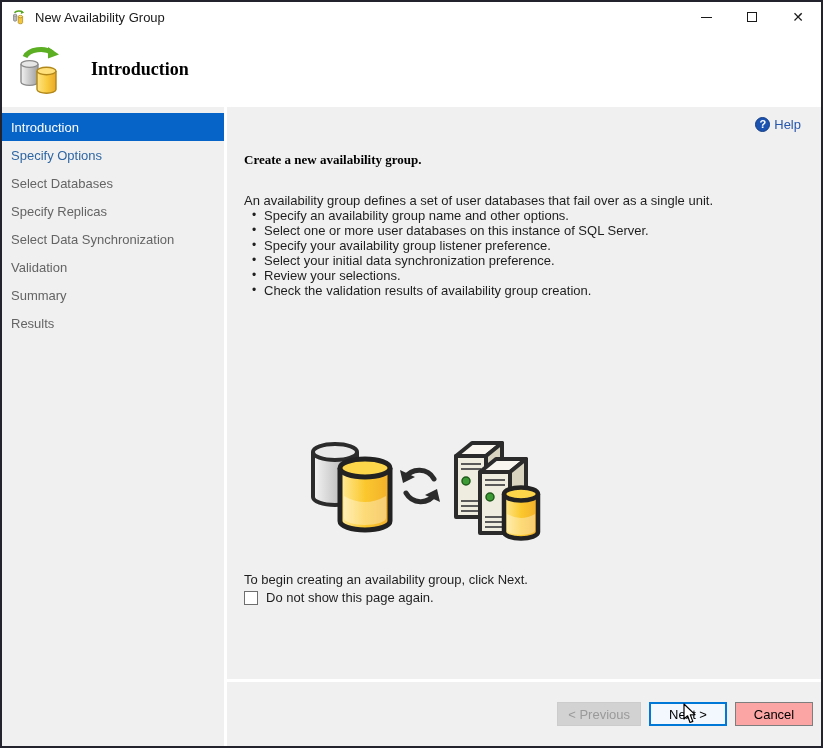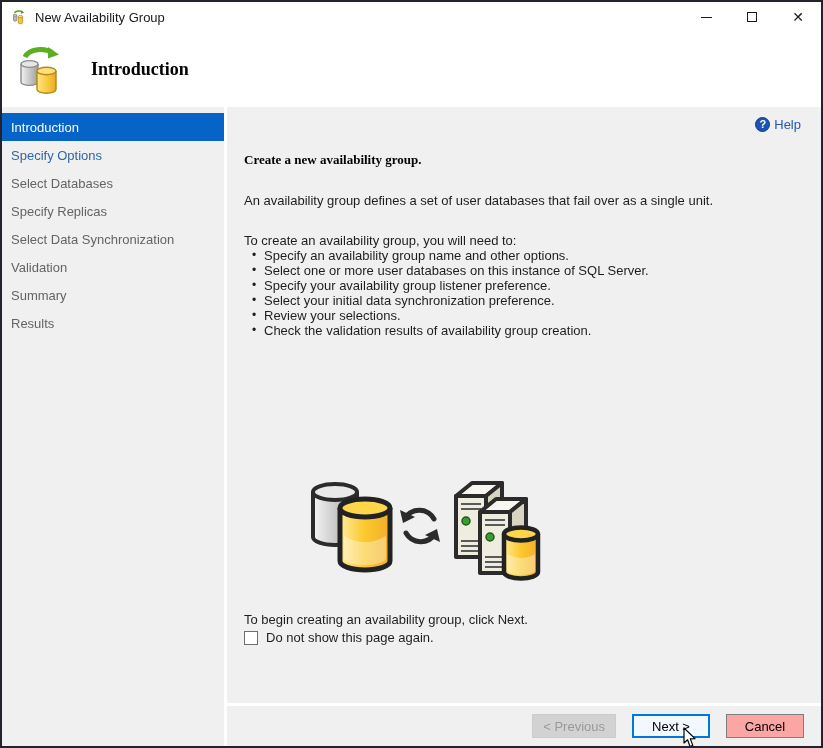--- a/index.html
+++ b/index.html
@@ -54,22 +54,22 @@
   ul.steps-list li::before { content:"•"; position:absolute; left:2px; font-size:12px; }
 
   .illustration { margin-top:128px; margin-left:56px; }
 
   .next-hint { margin-top:20px; font-size:13px; color:#1e1e1e; }
   .chk-row { margin-top:3px; display:flex; align-items:center; gap:8px; cursor:default; }
   .chk-box { width:14px; height:14px; background:#ffffff; border:1px solid #6e6e6e; flex-shrink:0; }
   .chk-label { font-size:13px; color:#1e1e1e; }
 
   
-  .footer { height:40px; background:#f0f0f0; display:flex; align-items:center; justify-content:flex-end;
-            gap:16px; padding-right:17px; position:relative; flex-shrink:0; }
+  .footer { height:64px; background:#f0f0f0; display:flex; align-items:center; justify-content:flex-end;
+            gap:8px; padding-right:8px; position:relative; flex-shrink:0; }
   .btn { min-width:78px; height:24px; font-size:13px; font-family:"Liberation Sans", sans-serif;
          display:flex; align-items:center; justify-content:center; padding:0 10px; cursor:default; }
   .btn-prev { background:#d2d2d2; border:1px solid #cccccc; color:#9a9a9a; }
   .btn-next { background:#f2f8fe; border:2px solid #0078d7; color:#000; }
   .btn-cancel { background:#fca5a5; border:1px solid #7e7e7e; color:#000; }
   .cursor { position:absolute; left:455px; top:21px; pointer-events:none; }
 </style>
 </head>
 <body>
 
@@ -143,21 +143,20 @@
           <span class="help-link">
             <span class="help-badge">?</span>
             <span class="help-text">Help</span>
           </span>
         </div>
 
         <div class="heading">Create a new availability group.</div>
 
         <div class="desc">An availability group defines a set of user databases that fail over as a single unit.</div>
 
-        <div class="list-intro">To create an availability group, you will need to:</div>
         <ul class="steps-list">
           <li>Specify an availability group name and other options.</li>
           <li>Select one or more user databases on this instance of SQL Server.</li>
           <li>Specify your availability group listener preference.</li>
           <li>Select your initial data synchronization preference.</li>
           <li>Review your selections.</li>
           <li>Check the validation results of availability group creation.</li>
         </ul>
 
         

